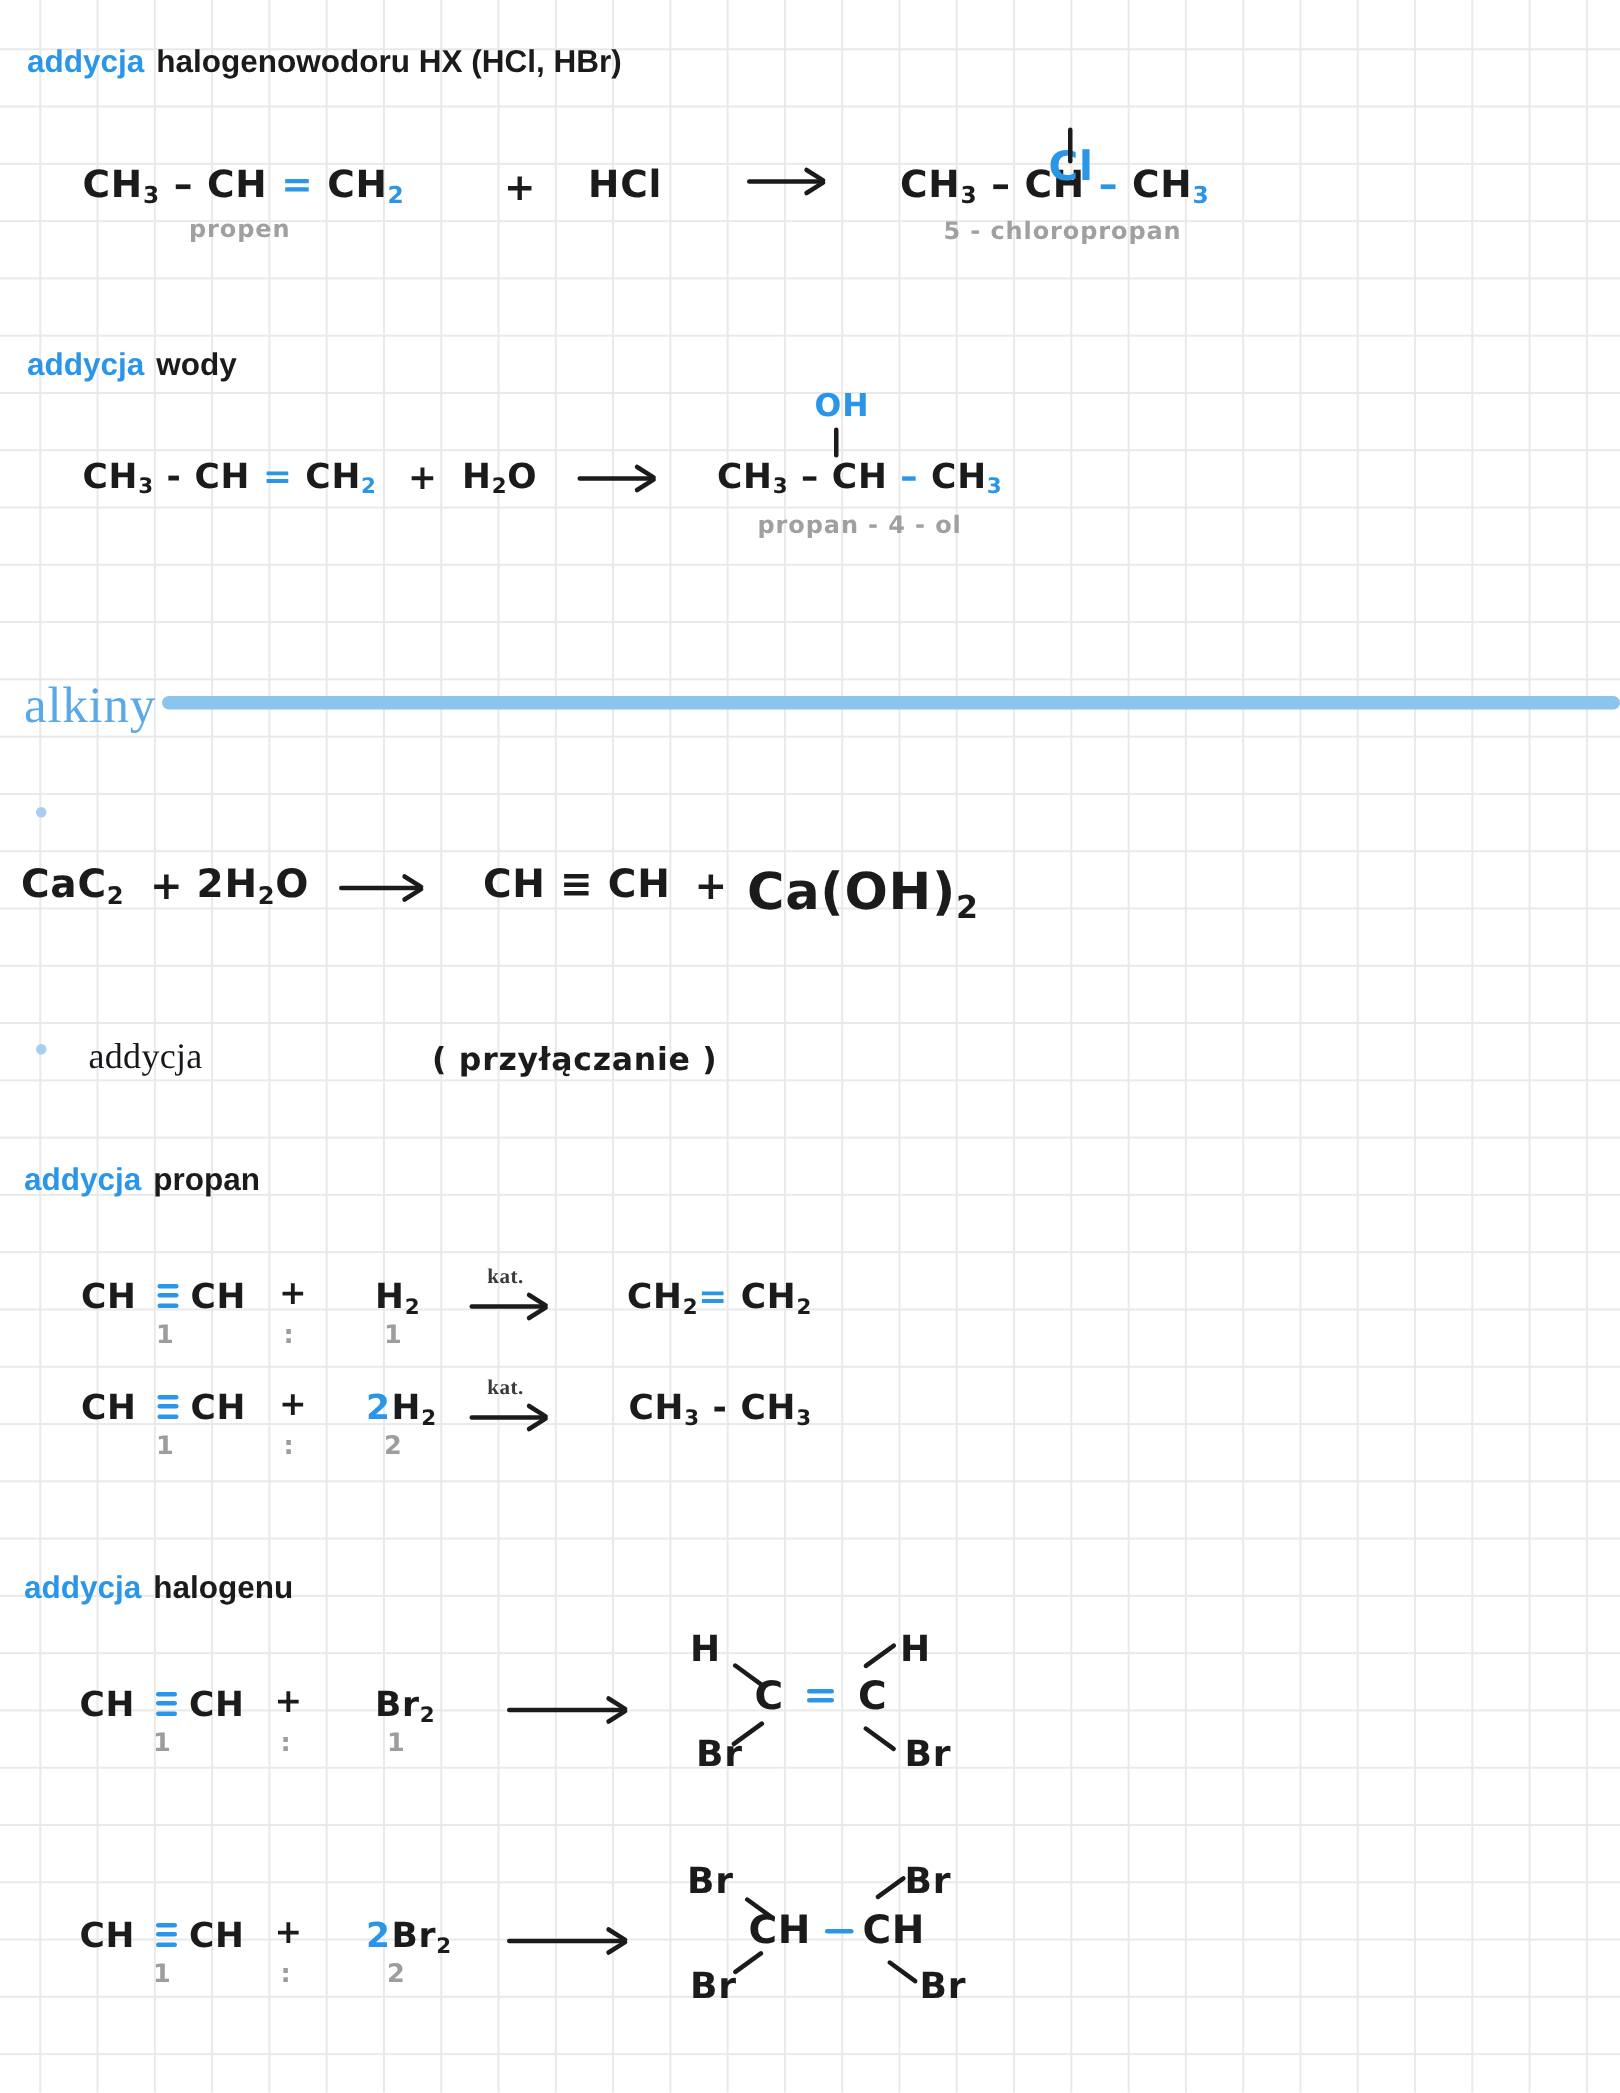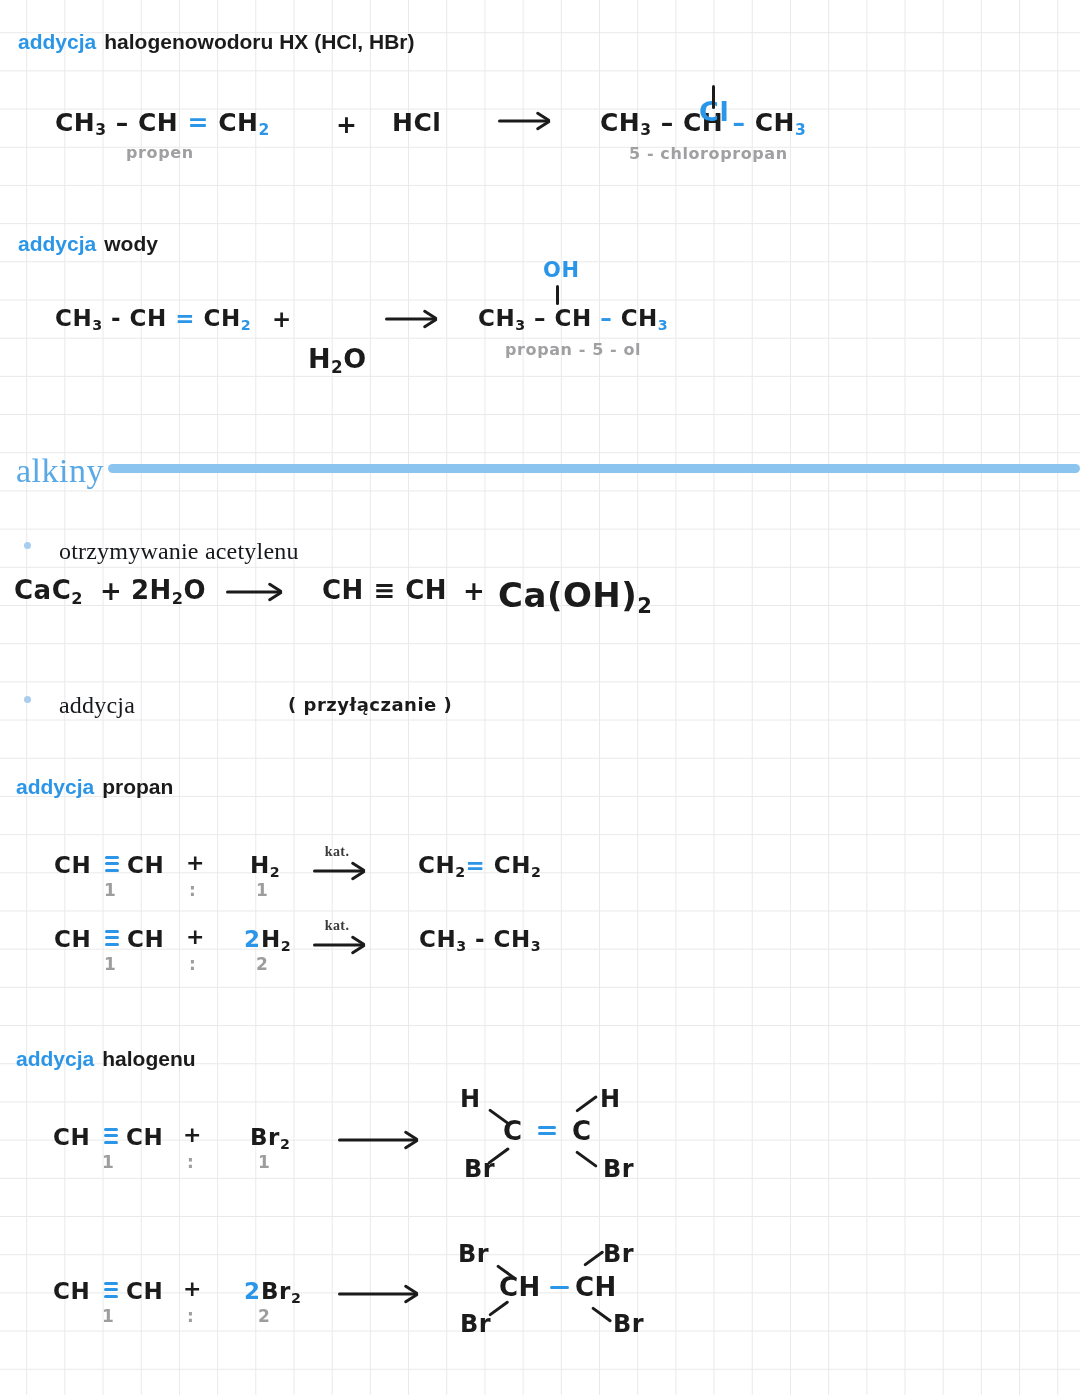--- a/index.html
+++ b/index.html
@@ -195,43 +195,42 @@
 <div class="abs nameplate" style="left:629px; top:144px;">5 - chloropropan</div>
 
 <div class="abs sublabel" style="left:18px; top:232px;">
   <span class="kw">addycja</span><span class="rest">wody</span>
 </div>
 
 <div class="abs eq hand" style="left:55px; top:305px; font-size:23px;text-align:center;">
   <span class="blk">CH<sub>3</sub></span><span class="blk"> - CH </span><span class="b">=</span><span class="blk"> CH</span><span class="b"><sub>2</sub></span>
 </div>
 <div class="abs eq hand" style="left:272px; top:306px; font-size:23px;">+</div>
-<div class="abs eq hand" style="left:308px; top:305px; font-size:27px;margin-top:38px;">
+<div class="abs eq hand" style="left:308px; top:305px; font-size:23px;">
   <span class="blk">H<sub>2</sub>O</span>
 </div>
 
 <div class="arrow" style="left:385px; top:308px; width:52px; height:22px;">
   <span class="shaft" style="width:50px;"></span>
   <span class="head-u"></span>
     <span class="head-l"></span>
 </div>
 
 <div class="abs eq hand" style="left:478px; top:305px; font-size:23px;">
   <span class="blk">CH<sub>3</sub></span><span class="blk"> – CH </span><span class="b">–</span><span class="blk"> CH</span><span class="b"><sub>3</sub></span>
 </div>
 <div class="abs eq hand-blue" style="left:543px; top:258px; font-size:21px;">OH</div>
 <div class="vbond" style="left:556px; top:285px; height:20px;"></div>
-<div class="abs nameplate" style="left:505px; top:340px;">propan - 5 - ol</div>
+<div class="abs nameplate" style="left:505px; top:340px;">propan - 4 - ol</div>
 
 <div class="abs section-head" style="left:16px; top:452px;">alkiny</div>
 <div class="section-rule" style="left:108px; top:464px; width:972px;"></div>
 
 <div class="abs bullet-row" style="left:24px; top:538px;">
   <span class="bullet-dot"></span>
-  <span class="bullet-text">otrzymywanie acetylenu</span>
 </div>
 
 <div class="abs eq hand" style="left:14px; top:575px; font-size:26px;">
   <span class="blk">CaC<sub>2</sub></span>
 </div>
 <div class="abs eq hand" style="left:100px; top:576px; font-size:26px;">+</div>
 <div class="abs eq hand" style="left:131px; top:575px; font-size:26px;">
   <span class="blk">2H<sub>2</sub>O</span>
 </div>
 
@@ -244,21 +243,21 @@
 <div class="abs eq hand" style="left:322px; top:575px; font-size:26px;">CH ≡ CH</div>
 <div class="abs eq hand" style="left:463px; top:576px; font-size:26px;">+</div>
 <div class="abs eq hand" style="left:498px; top:575px; font-size:34px;">
   <span class="blk">Ca(OH)<sub>2</sub></span>
 </div>
 
 <div class="abs bullet-row" style="left:24px; top:692px;">
   <span class="bullet-dot"></span>
   <span class="bullet-text">addycja</span>
 </div>
-<div class="abs hand" style="left:288px; top:694px; font-size:18px; font-weight:600;">( przyłączanie )</div>
+<div class="abs hand" style="left:288px; top:694px; font-size:21px; font-weight:600;">( przyłączanie )</div>
 
 <div class="abs sublabel" style="left:16px; top:775px;">
   <span class="kw">addycja</span><span class="rest">propan</span>
 </div>
 
 <div class="abs eq hand" style="left:54px; top:852px; font-size:23px;"><span class="blk">CH</span></div>
 <div class="bondglyph" style="left:105px; top:856px; width:14px;">
     <i></i>
     <i></i>
     <i></i>

